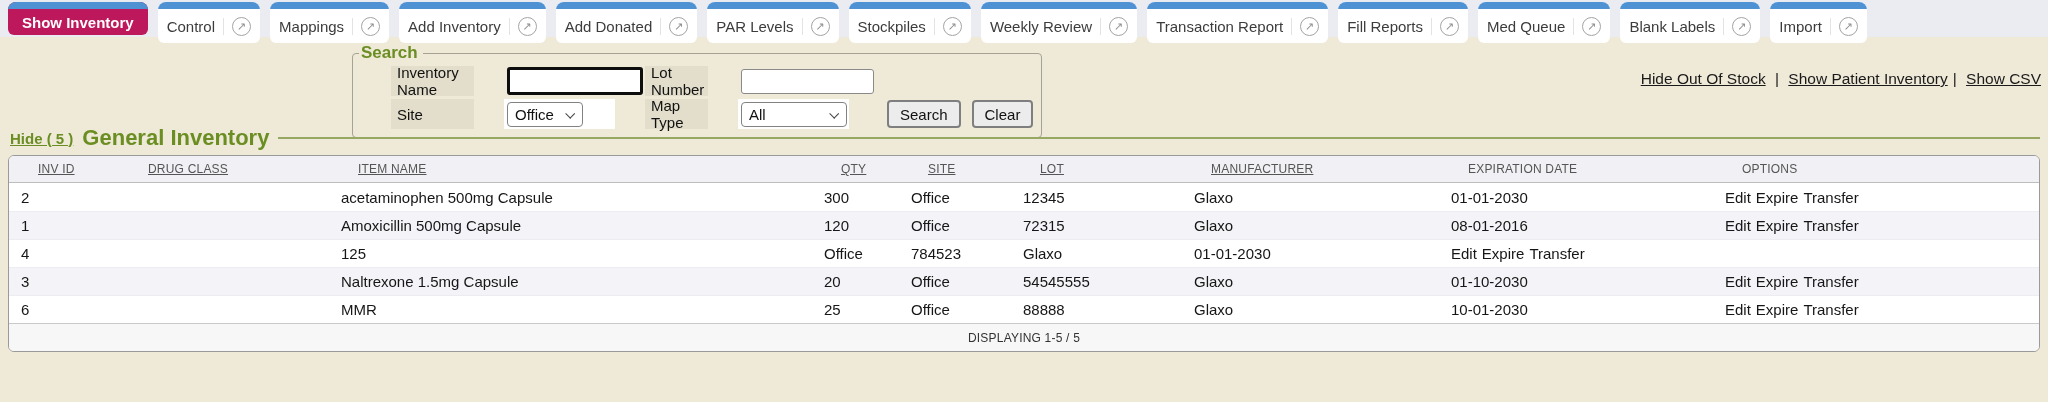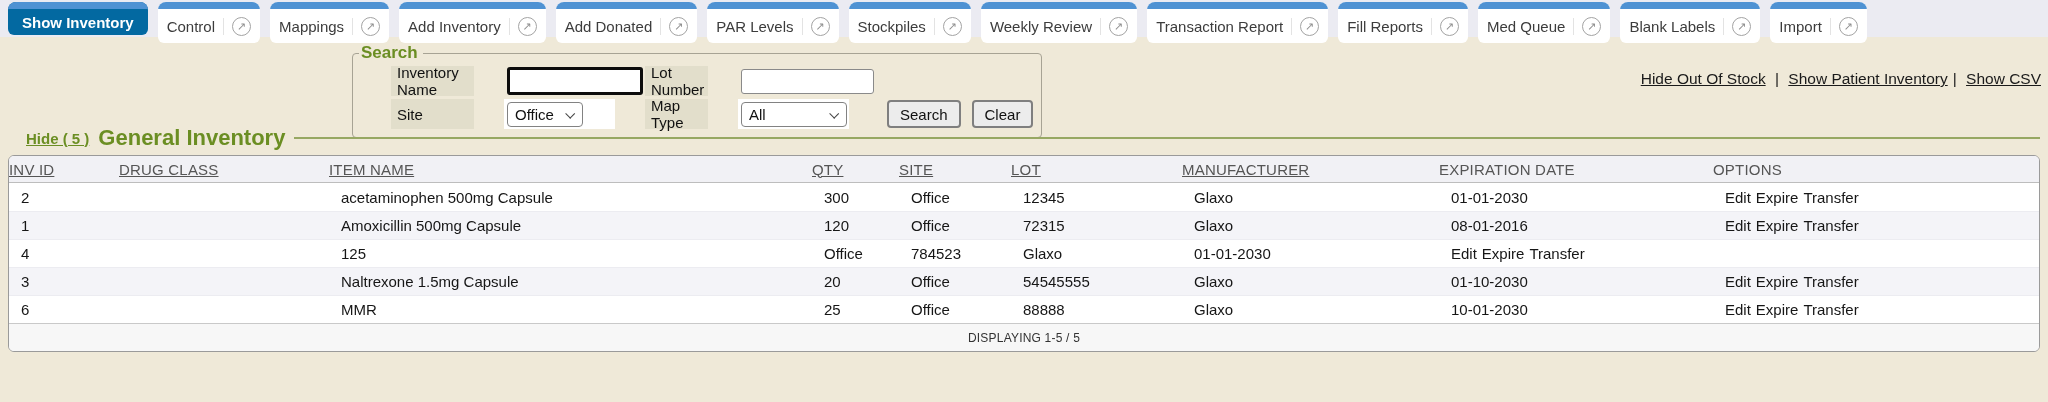--- a/index.html
+++ b/index.html
@@ -30,21 +30,21 @@
   .tab .tab-body {
     height: 26px;
     display: flex;
     align-items: center;
     gap: 8px;
     padding: 17px 9px;
     font-size: 15px;
     color: #3c3c3c;
     white-space: nowrap;
   }
-  .tab.active { background: #0369a1; }
+  .tab.active { background: #be185d; }
   .tab.active .cap { background: #4f92d3; }
   .tab.active .tab-body { color: #ffffff; font-weight: bold; padding: 0 14px; }
   .tab-divider { width: 1px; height: 17px; background: #e3e3e3; }
   .ext-icon {
     width: 19px; height: 19px;
     border: 1px solid #a3a3a3;
     border-radius: 50%;
     display: flex; align-items: center; justify-content: center;
     color: #8f8f8f; font-size: 11px; line-height: 1;
   }
@@ -101,21 +101,21 @@
   .top-links {
     position: absolute; top: 33px; right: 7px;
     font-size: 15.5px; color: #1a1a1a; white-space: nowrap;
   }
   .top-links a { color: #1a1a1a; text-decoration: underline; cursor: pointer; }
   .top-links .sep { margin: 0 5px; text-decoration: none; }
 
   
   .inv-legend {
     position: absolute; top: 88px; left: 10px; right: 8px;
-    display: flex; align-items: center; margin-left: 16px;
+    display: flex; align-items: center;
   }
   .hide-link {
     color: #6b8e23; font-weight: bold; font-size: 15px;
     text-decoration: underline; cursor: pointer; margin-right: 9px;
   }
   .inv-title { color: #6b8e23; font-weight: bold; font-size: 22px; white-space: nowrap; }
   .legend-line { flex: 1; border-top: 2px solid #97a863; margin-left: 9px; }
 
   
   .table-wrap {
@@ -123,21 +123,21 @@
     border: 1px solid #9a9a9a; border-radius: 6px;
     background: #ffffff; overflow: hidden;
   }
   .grid-row {
     display: grid;
     grid-template-columns: 110px 210px 483px 87px 112px 171px 257px 274px 1fr;
   }
   .thead { background: #f1f1f5; border-bottom: 1px solid #bdbdbd; }
   .th {
     height: 26px; display: flex; align-items: center;
-    padding-left: 0; font-size: 15px; color: #555;
+    padding-left: 29px; font-size: 12px; color: #555;
     letter-spacing: 0.2px; white-space: nowrap;
   }
   .th.sortable { text-decoration: underline; cursor: pointer; }
   .trow { height: 28px; }
   .trow.stripe { background: #f4f4f8; }
   .trow + .trow { border-top: 1px solid #ececf1; }
   .td {
     display: flex; align-items: center; padding-left: 12px;
     font-size: 15px; color: #161616; white-space: nowrap; overflow: hidden;
   }

